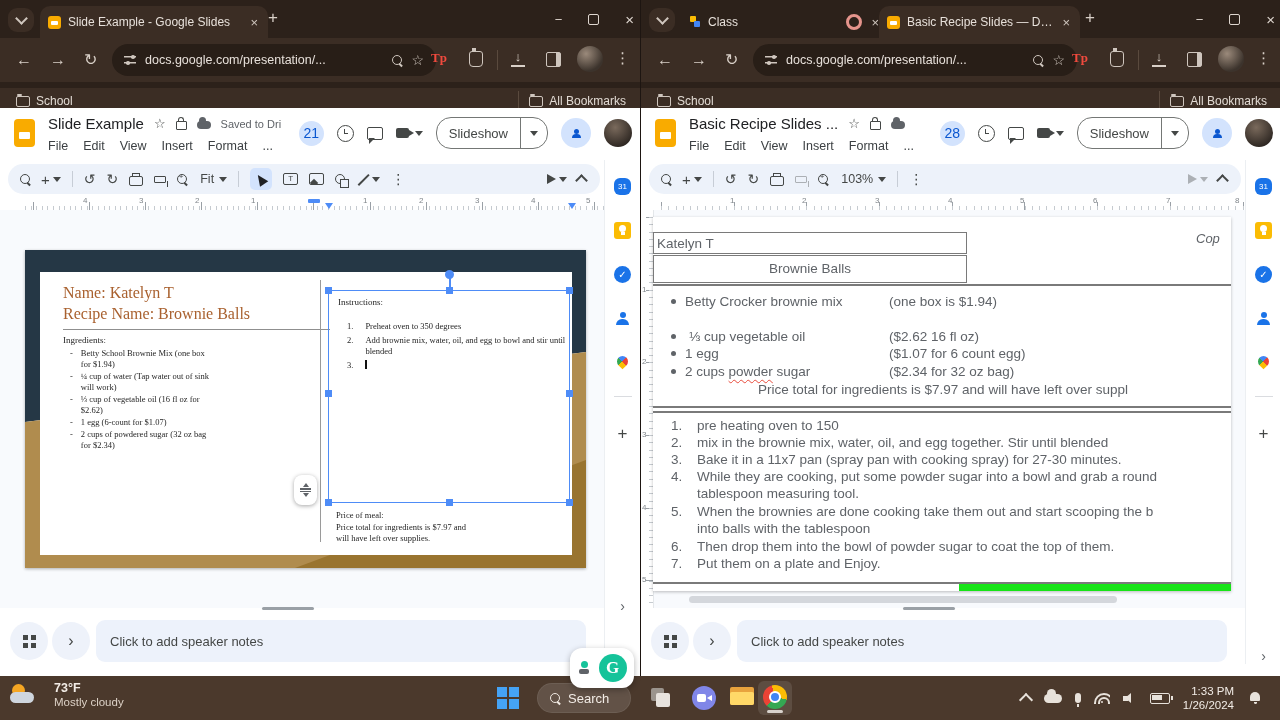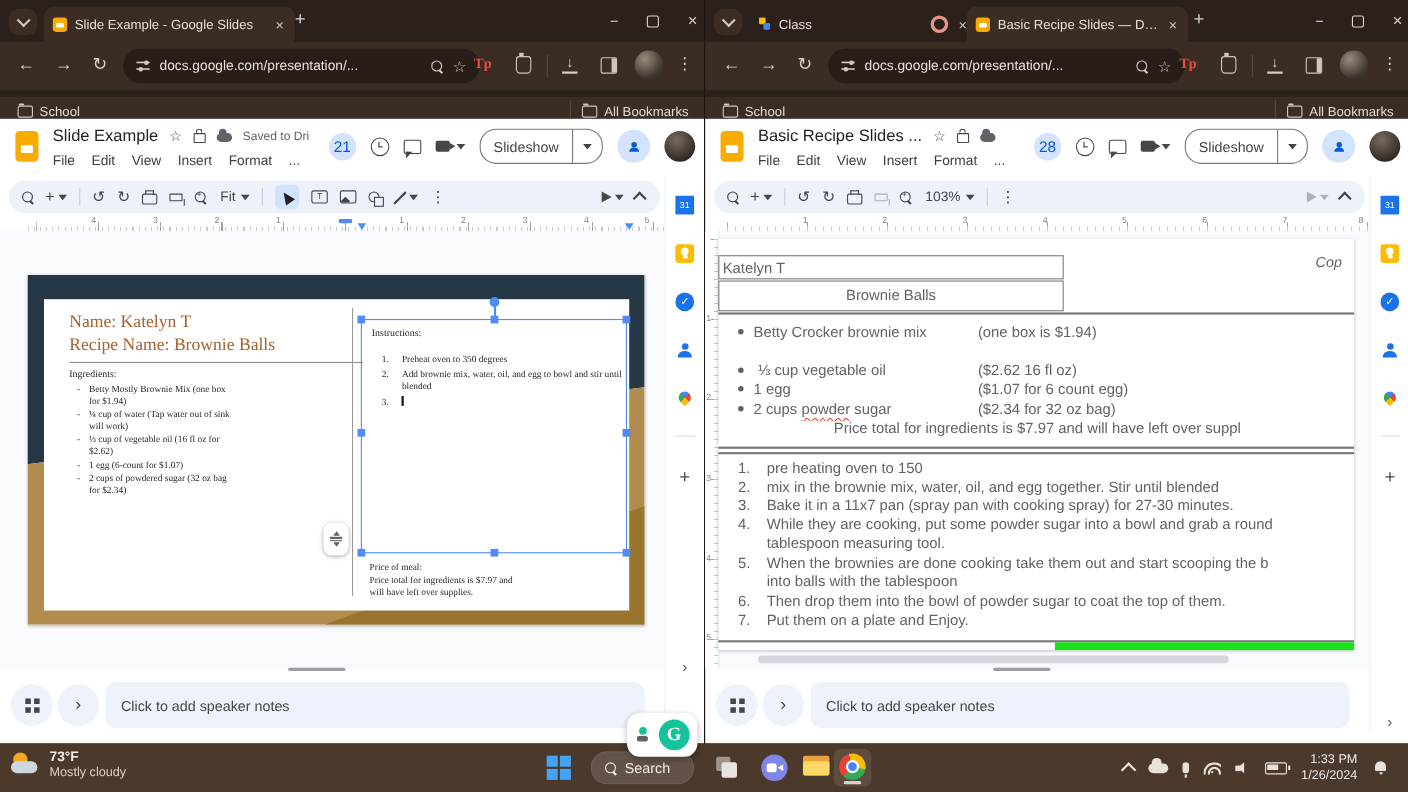--- a/index.html
+++ b/index.html
@@ -121,21 +121,21 @@
   
   .hruler{position:absolute;left:8px;right:36px;top:88px;height:14px;background:#fff;color:#80868b;font-size:8px}
   .hruler span{position:absolute;top:0}
   .vruler{position:absolute;left:0;top:0;bottom:0;width:12px;background:#fff;border-right:1px solid #e4e7ea;color:#80868b;font-size:8px}
   .vruler span{position:absolute;left:1px}
   
   .canvas{position:absolute;left:0;right:36px;top:102px;height:398px;background:#f8fafd;overflow:hidden}
   
   .sidepanel{position:absolute;right:0;top:52px;width:36px;height:504px;background:#fff;border-left:1px solid #eceff2;
              display:flex;flex-direction:column;align-items:center;padding-top:18px;gap:27px;box-sizing:border-box}
-  .sp-cal{width:17px;height:17px;background:#1a73e8;border-radius:1px;color:#fff;font-size:8px;display:flex;align-items:center;justify-content:center}
+  .sp-cal{width:17px;height:17px;background:#1a73e8;border-radius:6px;color:#fff;font-size:8px;display:flex;align-items:center;justify-content:center}
   .sp-keep{width:17px;height:17px;background:#fbbc04;border-radius:3px;position:relative}
   .sp-keep:after{content:"";position:absolute;left:5px;top:3px;width:7px;height:7px;background:#fff;border-radius:50%}
   .sp-keep:before{content:"";position:absolute;left:6.5px;top:10px;width:4px;height:3px;background:#fff;z-index:1}
   .sp-task{width:17px;height:17px;background:#1a73e8;border-radius:50%;color:#fff;font-size:10px;line-height:17px;text-align:center}
   .sp-contact{width:13px;height:13px;position:relative;margin:2px}
   .sp-contact:before{content:"";position:absolute;left:3.5px;top:0;width:6px;height:6px;border-radius:50%;background:#1a73e8}
   .sp-contact:after{content:"";position:absolute;left:0;top:7px;width:13px;height:6px;border-radius:6px 6px 0 0;background:#1a73e8}
   .sp-maps{width:11px;height:11px;border-radius:50% 50% 50% 0;transform:rotate(-45deg);
            background:conic-gradient(#4285f4 0 25%,#ea4335 0 50%,#fbbc04 0 75%,#34a853 0);margin:2px}
   .sp-div{width:18px;height:1px;background:#dadce0}
@@ -196,21 +196,21 @@
   
   .gwidget{position:absolute;left:570px;top:648px;width:64px;height:40px;background:#fff;border-radius:12px;
            box-shadow:0 2px 6px rgba(0,0,0,.3);display:flex;align-items:center;justify-content:space-evenly;z-index:30}
   .gstat{width:14px;height:14px;position:relative}
   .gstat:before{content:"";position:absolute;left:4px;top:0;width:7px;height:7px;border-radius:50%;background:#15c39a}
   .gstat:after{content:"";position:absolute;left:2px;top:8px;width:10px;height:5px;border-radius:2px;background:#5f6368}
   .gcircle{width:28px;height:28px;border-radius:50%;background:#15c39a;color:#fff;font-size:17px;font-weight:bold;
            display:flex;align-items:center;justify-content:center;font-family:"Liberation Serif",serif}
   
   .taskbar{position:absolute;left:0;top:676px;width:1280px;height:44px;background:#4b392c;color:#f2ece6}
-  .weather{position:absolute;left:10px;top:5px;display:flex;align-items:center;gap:7px}
+  .weather{position:absolute;left:10px;top:5px;display:flex;align-items:center;gap:16px}
   .wicon{width:28px;height:22px;position:relative}
   .wicon:before{content:"";position:absolute;left:2px;top:0;width:13px;height:13px;border-radius:50%;background:#f5a623}
   .wicon:after{content:"";position:absolute;left:0;top:8px;width:24px;height:11px;border-radius:8px;background:#cfd6de}
   .wtxt{font-size:11.5px;line-height:14px}
   .wtemp{font-weight:bold;font-size:12.5px}
   .wdesc{color:#ddd2c7}
   .startico{position:absolute;left:497px;top:11px;width:22px;height:22px;background:
       linear-gradient(#45a3f5,#45a3f5) 0 0/10px 10px,
       linear-gradient(#45a3f5,#45a3f5) 12px 0/10px 10px,
       linear-gradient(#45a3f5,#45a3f5) 0 12px/10px 10px,
@@ -435,21 +435,21 @@
         <div class="card">
           <div class="lstitle">
             <div>Name: Katelyn T</div>
             <div>Recipe Name: Brownie Balls</div>
           </div>
           <div class="titleline"></div>
           <div class="inghead">Ingredients:</div>
           <div class="inglist">
             <div class="ingli">
                 <span class="dash">-</span>
-                <span><span>Betty Mostly Brownie Mix (one box</span><br><span>for $1.94)</span></span>
+                <span><span>Betty School Brownie Mix (one box</span><br><span>for $1.94)</span></span>
               </div>
             <div class="ingli">
                 <span class="dash">-</span>
                 <span><span>¼ cup of water (Tap water out of sink</span><br><span>will work)</span></span>
               </div>
             <div class="ingli">
                 <span class="dash">-</span>
                 <span><span>⅓ cup of vegetable oil (16 fl oz for</span><br><span>$2.62)</span></span>
               </div>
             <div class="ingli">

